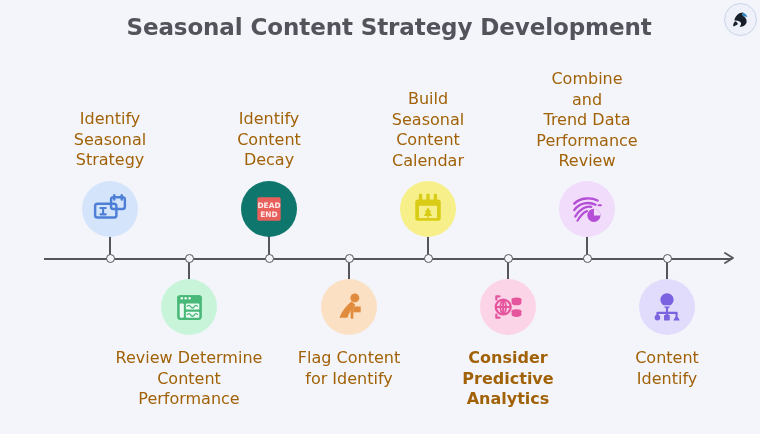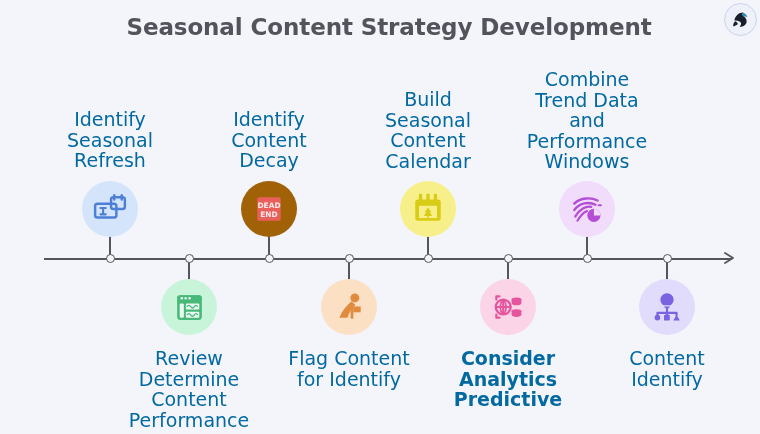--- a/index.html
+++ b/index.html
@@ -82,23 +82,23 @@
     position: absolute;
     border-radius: 50%;
     display: flex;
     align-items: center;
     justify-content: center;
     z-index: 2;
   }
   .label {
     position: absolute;
     text-align: center;
-    font-size: 19px;
+    font-size: 16px;
     line-height: 20.5px;
-    color: #0369a1;
+    color: #a16207;
   }
   .label-up { }
   .label-down { }
 </style>
 </head>
 <body>
 
 <div id="canvas">
 
   <div id="title">Seasonal Content Strategy Development</div>
@@ -122,21 +122,21 @@
     <svg width="34" height="34" viewBox="0 0 32 32">
       <rect x="2" y="11" width="20" height="13" rx="2.2" fill="none" stroke="#4e7fd6" stroke-width="2.3"></rect>
       <rect x="17" y="5" width="13" height="11" rx="2.2" fill="none" stroke="#4e7fd6" stroke-width="2.3"></rect>
       <path d="M20 3 L20 7 M27 3 L27 7" stroke="#4e7fd6" stroke-width="2.3" stroke-linecap="round"></path>
       <path d="M7 15 L12 15 M7 21 L12 21 M9.5 15 L9.5 21" stroke="#4e7fd6" stroke-width="2" stroke-linecap="round"></path>
     </svg>
   </div>
   <div class="label label-up" style="left:40px; top:109px; width:140px;">
     <div>Identify</div>
     <div>Seasonal</div>
-    <div>Refresh</div>
+    <div>Strategy</div>
   </div>
 
   <div class="stem" style="left:188.2px; top:258px; height:22px;"></div>
   <div class="node-dot" style="left:184.5px;"></div>
   <div class="bubble" style="left:161px; top:279px; width:56px; height:56px; background:#c8f5d9;">
     <svg width="33" height="33" viewBox="0 0 32 32">
       <rect x="4" y="4" width="24" height="24" rx="3" fill="#49b97a"></rect>
       <rect x="4" y="4" width="24" height="6" rx="3" fill="#49b97a"></rect>
       <circle cx="8.5" cy="7" r="1.2" fill="#eafaf1"></circle>
       <circle cx="12.3" cy="7" r="1.2" fill="#eafaf1"></circle>
@@ -149,21 +149,21 @@
     </svg>
   </div>
   <div class="label label-down" style="left:109px; top:348px; width:160px;">
     <div>Review Determine</div>
     <div>Content</div>
     <div>Performance</div>
   </div>
 
   <div class="stem" style="left:268.2px; top:232px; height:26px;"></div>
   <div class="node-dot" style="left:264.5px;"></div>
-  <div class="bubble" style="left:241px; top:181px; width:56px; height:56px; background:#a16207;">
+  <div class="bubble" style="left:241px; top:181px; width:56px; height:56px; background:#0f766e;">
     <svg width="34" height="34" viewBox="0 0 32 32">
       <rect x="5" y="5" width="22" height="22" rx="1.5" fill="#e95f5c"></rect>
       <text x="16" y="15.2" font-family="DejaVu Sans, sans-serif" font-size="7" font-weight="bold" fill="#fdeaea" text-anchor="middle">DEAD</text>
       <text x="16" y="23.4" font-family="DejaVu Sans, sans-serif" font-size="7" font-weight="bold" fill="#fdeaea" text-anchor="middle">END</text>
     </svg>
   </div>
   <div class="label label-up" style="left:199px; top:109px; width:140px;">
     <div>Identify</div>
     <div>Content</div>
     <div>Decay</div>
@@ -211,43 +211,43 @@
       <path d="M11.5 9 C8 12 8 20 11.5 23 M11.5 9 C15 12 15 20 11.5 23" fill="none" stroke="#e5559d" stroke-width="1.6"></path>
       <ellipse cx="24" cy="9" rx="4.6" ry="2" fill="#e5559d"></ellipse>
       <path d="M19.4 9 L19.4 12.4 C19.4 13.5 21.5 14.4 24 14.4 C26.5 14.4 28.6 13.5 28.6 12.4 L28.6 9 Z" fill="#e5559d"></path>
       <ellipse cx="24" cy="20" rx="4.6" ry="2" fill="#e5559d"></ellipse>
       <path d="M19.4 20 L19.4 23.4 C19.4 24.5 21.5 25.4 24 25.4 C26.5 25.4 28.6 24.5 28.6 23.4 L28.6 20 Z" fill="#e5559d"></path>
       <path d="M5 6 L8 6 M5 6 L5 9 M5 26 L8 26 M5 26 L5 23" stroke="#e5559d" stroke-width="2" stroke-linecap="round"></path>
     </svg>
   </div>
   <div class="label label-down" style="left:438px; top:348px; width:140px;font-weight:bold;">
     <div>Consider</div>
+    <div>Predictive</div>
     <div>Analytics</div>
-    <div>Predictive</div>
   </div>
 
   <div class="stem" style="left:586.2px; top:232px; height:26px;"></div>
   <div class="node-dot" style="left:582.5px;"></div>
   <div class="bubble" style="left:559px; top:181px; width:56px; height:56px; background:#f1dcfb;">
     <svg width="34" height="34" viewBox="0 0 32 32">
       <path d="M4 11 C10 5 20 5 26 8" fill="none" stroke="#b44ed6" stroke-width="2.2" stroke-linecap="round"></path>
       <path d="M4 17 C9 10 18 9 24 12" fill="none" stroke="#b44ed6" stroke-width="2.2" stroke-linecap="round"></path>
       <path d="M5 23 C9 16 15 13 20 14" fill="none" stroke="#b44ed6" stroke-width="2.2" stroke-linecap="round"></path>
       <path d="M7 27 C10 22 13 19 16 18" fill="none" stroke="#b44ed6" stroke-width="2" stroke-linecap="round"></path>
       <circle cx="22.5" cy="22" r="6.2" fill="#b44ed6"></circle>
       <path d="M22.5 22 L22.5 15.8 A6.2 6.2 0 0 1 28.7 22 Z" fill="#f1dcfb"></path>
       <rect x="26" y="11.5" width="4" height="2" rx="1" fill="#b44ed6"></rect>
     </svg>
   </div>
   <div class="label label-up" style="left:512px; top:69px; width:150px;">
     <div>Combine</div>
+    <div>and</div>
     <div>Trend Data</div>
-    <div>and</div>
     <div>Performance</div>
-    <div>Windows</div>
+    <div>Review</div>
   </div>
 
   <div class="stem" style="left:666.2px; top:258px; height:22px;"></div>
   <div class="node-dot" style="left:662.5px;"></div>
   <div class="bubble" style="left:639px; top:279px; width:56px; height:56px; background:#e1dcfb;">
     <svg width="34" height="34" viewBox="0 0 32 32">
       <path d="M16 3 C12.4 3 9.8 5.8 9.8 9.2 C9.8 11.6 11.2 13.2 12.6 14.4 L19.4 14.4 C20.8 13.2 22.2 11.6 22.2 9.2 C22.2 5.8 19.6 3 16 3 Z" fill="#7a62e0"></path>
       <path d="M13 15.6 L19 15.6 L16 18.6 Z" fill="#7a62e0"></path>
       <path d="M16 18.6 L16 21.5 M7 21.5 L25 21.5 M7 21.5 L7 24 M16 21.5 L16 24 M25 21.5 L25 24" stroke="#7a62e0" stroke-width="2" fill="none" stroke-linecap="round"></path>
       <circle cx="7" cy="26" r="2.6" fill="#7a62e0"></circle>

